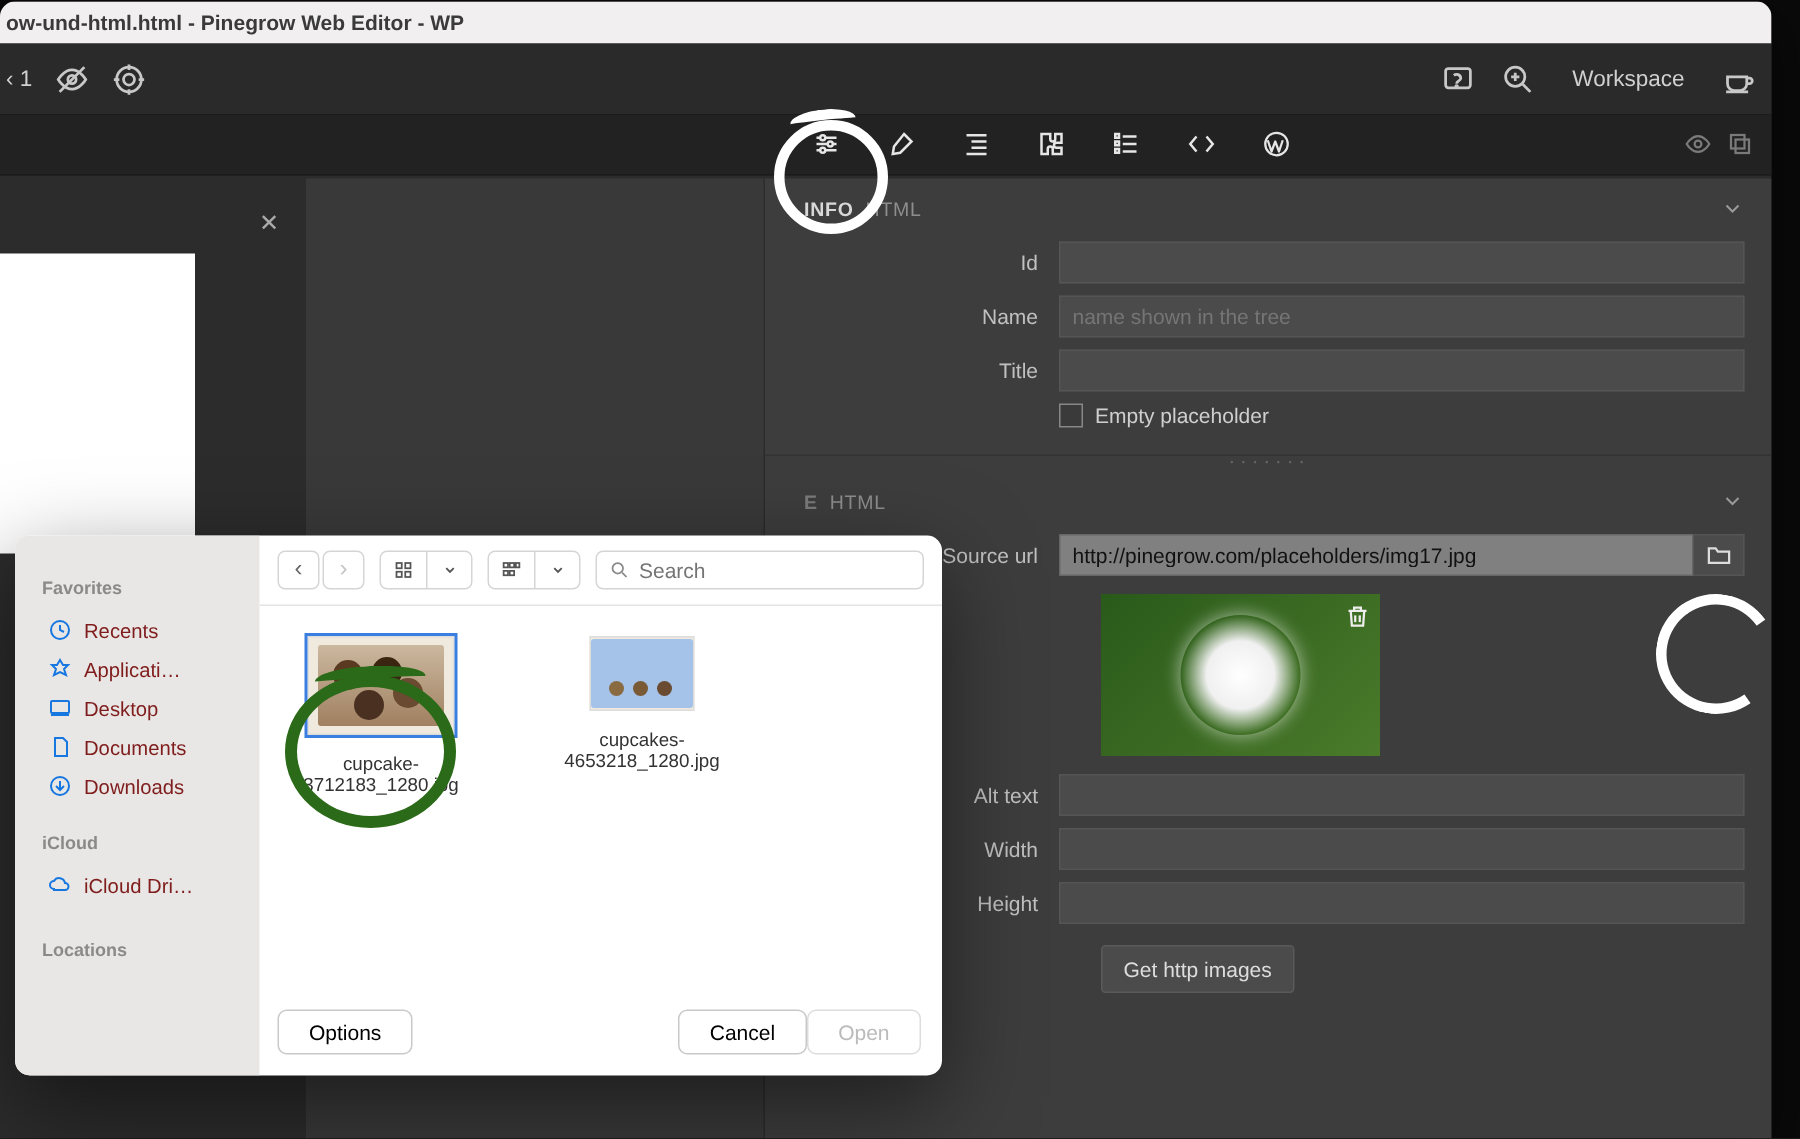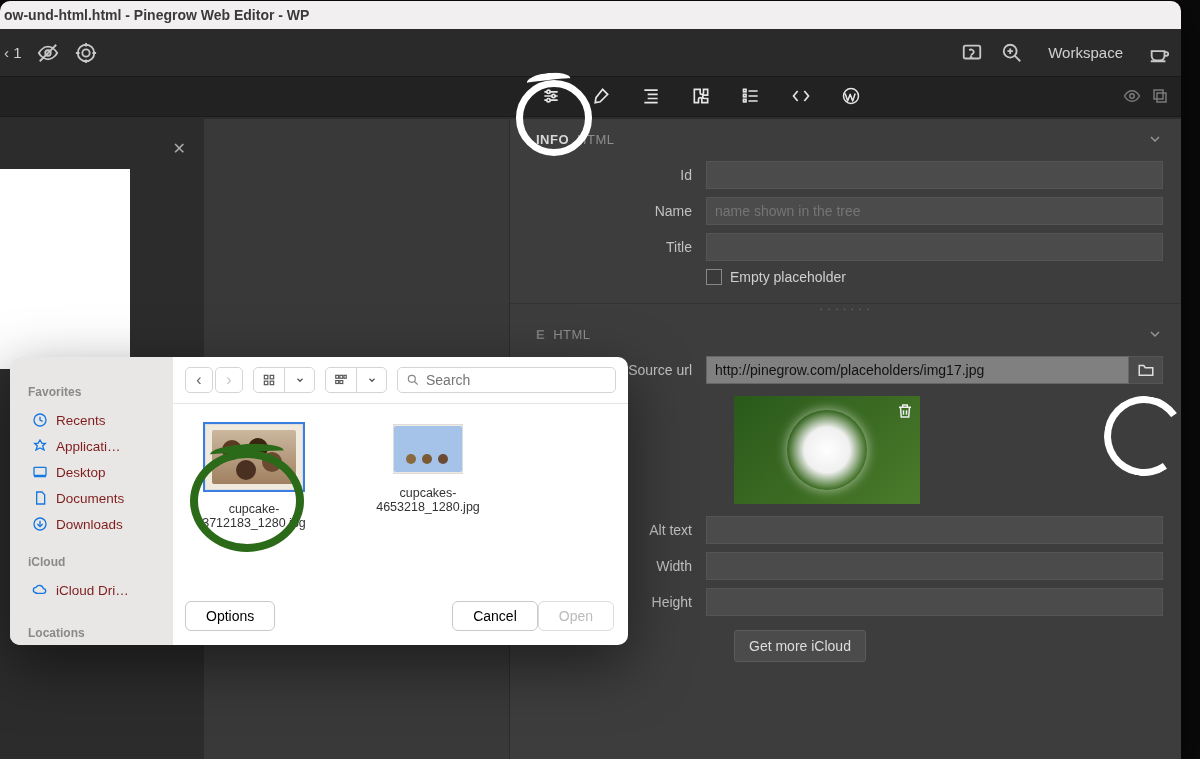--- a/index.html
+++ b/index.html
@@ -41,21 +41,21 @@
   .rightpanel .srcurl input { background: #808080 !important; color:#111 !important; border:1px solid #666 !important; }
   .rightpanel .srcurl .folder { width:34px; height:28px; background:#4b4b4b; border:1px solid #555; border-left:none; display:flex; align-items:center; justify-content:center; color:#ccc; cursor:pointer; }
   .thumb-row { padding: 8px 18px 8px 224px; }
   .thumb { width: 186px; height: 108px; background: linear-gradient(135deg,#2a5a1a,#4a7a2a); position:relative; display:flex; align-items:center; justify-content:center; }
   .thumb .dande { width:80px; height:80px; border-radius:50%; background: radial-gradient(circle,#fff 0%,#f0f0f0 40%,rgba(255,255,255,.3) 60%, transparent 70%); box-shadow: 0 0 12px rgba(255,255,255,.6); }
   .thumb .trash { position:absolute; top:6px; right:6px; color:#eee; cursor:pointer; }
   .getmore { margin: 10px 18px 0 224px; }
   .getmore button { background:#4b4b4b; border:1px solid #5a5a5a; color:#ddd; padding:7px 14px; font-size:14px; cursor:pointer; border-radius:3px; }
 
   
-  .finder { position: absolute; left: 10px; top: 357px; width: 618px; height: 288px; background: #fff; border-radius: 10px; box-shadow: 0 20px 60px rgba(0,0,0,.5); display:flex; overflow:hidden; }
+  .finder { position: absolute; left: 10px; top: 357px; width: 618px; height: 360px; background: #fff; border-radius: 10px; box-shadow: 0 20px 60px rgba(0,0,0,.5); display:flex; overflow:hidden; }
   .finder .sidebar { width: 168px; background: #e9e7e5; padding: 22px 0 0 18px; font-size: 13.5px; color:#555; }
   .finder .sidebar .grp { color:#8a8a8a; font-size:12px; font-weight:600; margin: 6px 0 8px 0; }
   .finder .sidebar .itm { display:flex; align-items:center; gap:8px; padding: 5px 4px; color:#7f1d1d; cursor:pointer; border-radius:5px; }
   .finder .sidebar .itm svg { color:#1677e0; flex:0 0 auto; }
   .finder .main { flex:1; display:flex; flex-direction:column; }
   .finder .toolbar { display:flex; align-items:center; gap:10px; padding:10px 12px; border-bottom:1px solid #e4e4e4; }
   .finder .navbtn { width:28px; height:26px; border:1px solid #d5d5d5; border-radius:5px; display:flex; align-items:center; justify-content:center; color:#666; cursor:pointer; font-size:16px; background:#fff; }
   .finder .navbtn.dis { color:#c5c5c5; }
   .finder .viewseg { display:flex; border:1px solid #d5d5d5; border-radius:5px; overflow:hidden; }
   .finder .viewseg .seg { width:30px; height:24px; display:flex; align-items:center; justify-content:center; color:#555; cursor:pointer; }
@@ -285,21 +285,21 @@
         <input type="text" style="">
       </div>
     <div class="row">
         <div class="lbl">Width</div>
         <input type="text" style="">
       </div>
     <div class="row">
         <div class="lbl">Height</div>
         <input type="text" style="">
       </div>
-    <div class="getmore"><button>Get more iCloud</button></div>
+    <div class="getmore"><button>Get http images</button></div>
   </div>
 </div>
 
 <div class="finder">
   <div class="sidebar">
     <div class="grp">Favorites</div>
     <div class="itm">
         <svg width="16" height="16" viewBox="0 0 24 24" fill="none" stroke="currentColor" stroke-width="2">
           <circle cx="12" cy="12" r="9"></circle>
           <polyline points="12 7 12 12 16 14"></polyline>

